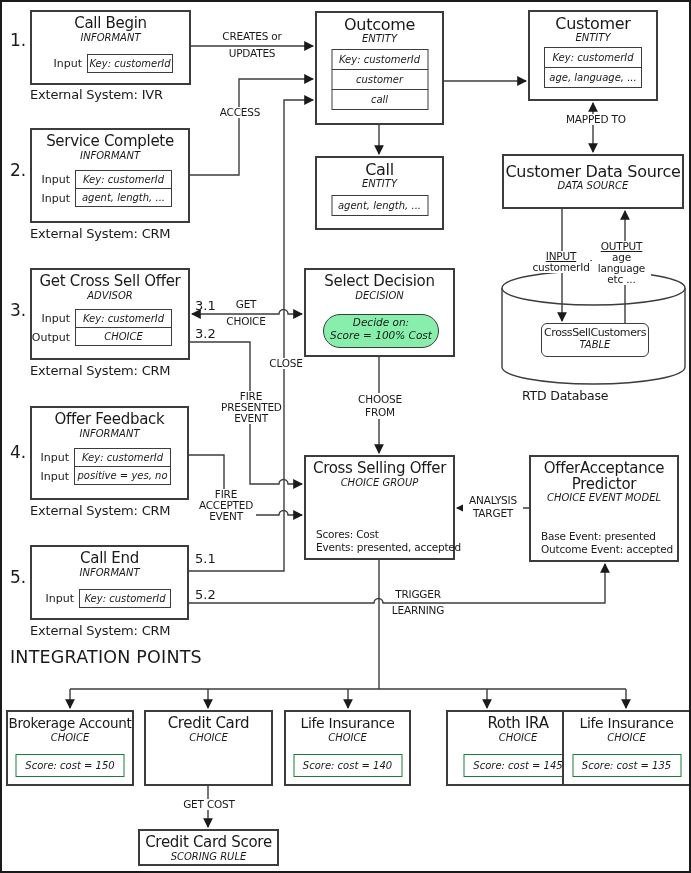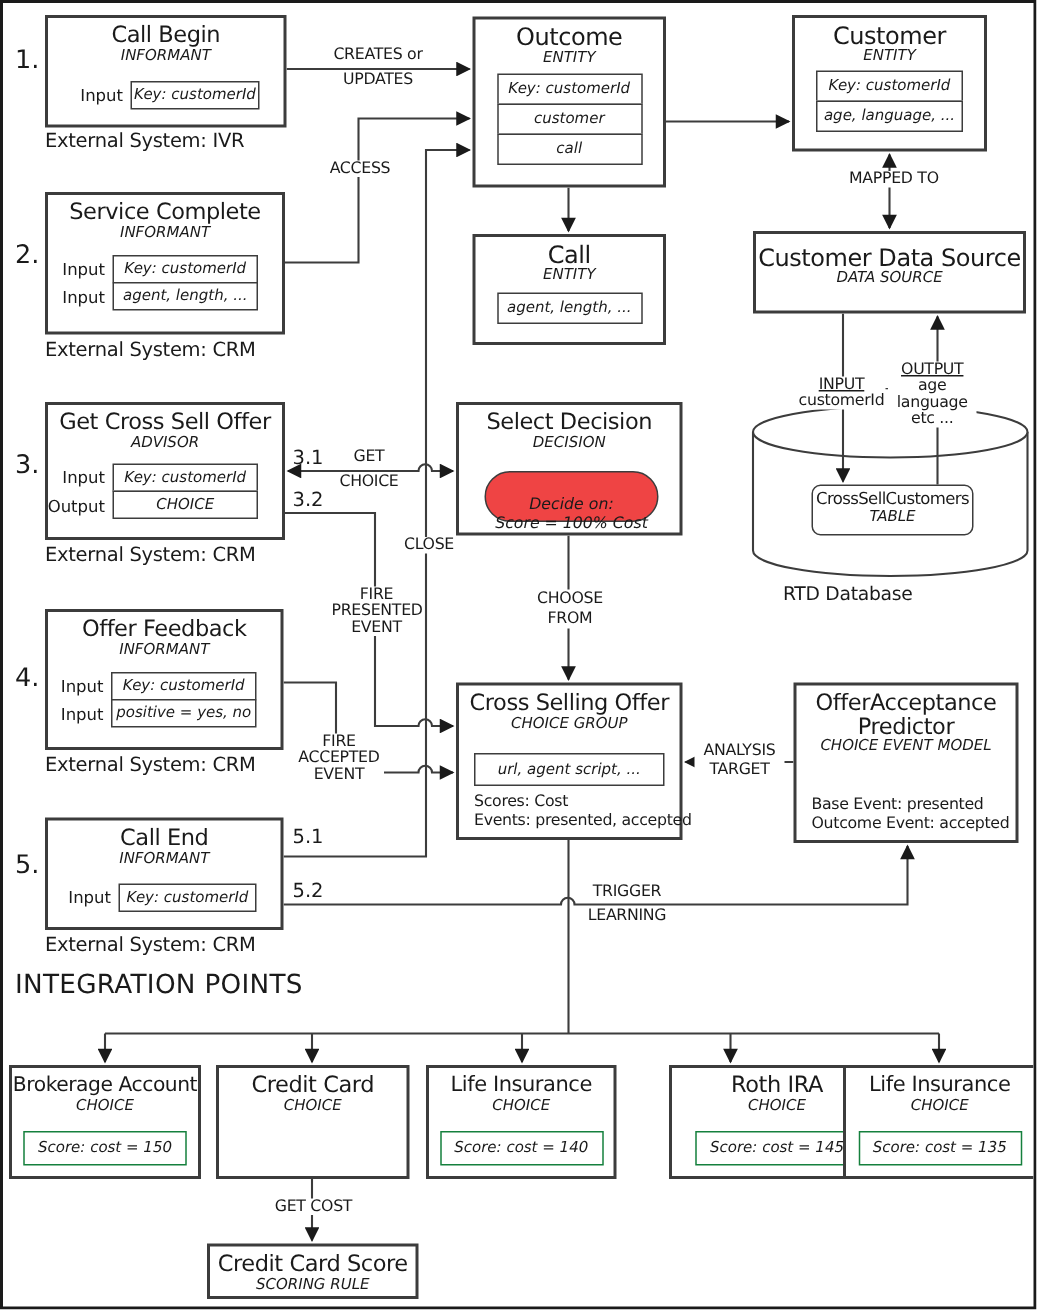--- a/index.html
+++ b/index.html
@@ -20,22 +20,22 @@
   .srow{border:1px solid #3c3c3c;background:#fff;height:21px;box-sizing:border-box;display:flex;
     align-items:center;justify-content:center;font-size:10px;font-style:italic;white-space:nowrap}
   .srow + .srow{margin-top:-1px}
   .footer{position:absolute;font-size:13px;letter-spacing:-0.2px;text-align:left;white-space:nowrap;z-index:2}
   .bignum{position:absolute;font-size:17px;z-index:2}
   .note{position:absolute;font-size:10.5px;line-height:11px;letter-spacing:-0.2px;text-align:center;white-space:nowrap;z-index:3}
   .note.bg{background:#fff;padding:0 1px}
   .numlab{position:absolute;font-size:13px;z-index:3}
   .ul{text-decoration:underline}
   .meta{position:absolute;left:10px;text-align:left;font-size:10.5px;line-height:13px;letter-spacing:-0.2px;white-space:nowrap}
-  .round{border-radius:17px;border:1px solid #3c3c3c;position:absolute;background:#ef4444;
-    font-size:10.5px;font-style:italic;line-height:13px;box-sizing:border-box;padding-top:15px}
+  .round{border-radius:17px;border:1px solid #3c3c3c;position:absolute;background:#86efac;
+    font-size:10.5px;font-style:italic;line-height:13px;box-sizing:border-box;padding-top:1px}
   .heading{position:absolute;font-size:17.5px;letter-spacing:0.2px;z-index:2;white-space:nowrap}
   .scorebox{position:absolute;left:50%;transform:translateX(-50%);top:42px;width:107px;height:21px;
     border:1px solid #15803d;background:#fff;font-size:10px;font-style:italic;display:flex;align-items:center;justify-content:center;white-space:nowrap}
 </style>
 </head>
 <body>
 
 <div id="canvas">
 
   <svg id="wires" width="691" height="873" viewBox="0 0 691 873">
@@ -187,21 +187,20 @@
     <div class="sub">DECISION</div>
     <div class="round" style="left:17px;top:44px;width:116px;height:34px">
       <div>Decide on:</div>
       <div>Score = 100% Cost</div>
     </div>
   </div>
 
   <div class="box" style="left:302px;top:453px;width:151px;height:105px">
     <div class="title">Cross Selling Offer</div>
     <div class="sub">CHOICE GROUP</div>
-    <div class="val" style="position:absolute;left:10px;right:10px;top:45px;height:22px">url, agent script, ...</div>
     <div class="meta" style="top:71px">
       <div>Scores: Cost</div>
       <div>Events: presented, accepted</div>
     </div>
   </div>
 
   <div class="box" style="left:526px;top:8px;width:130px;height:91px">
     <div class="title big">Customer</div>
     <div class="sub">ENTITY</div>
     <div class="stack" style="top:35px;width:98px">

